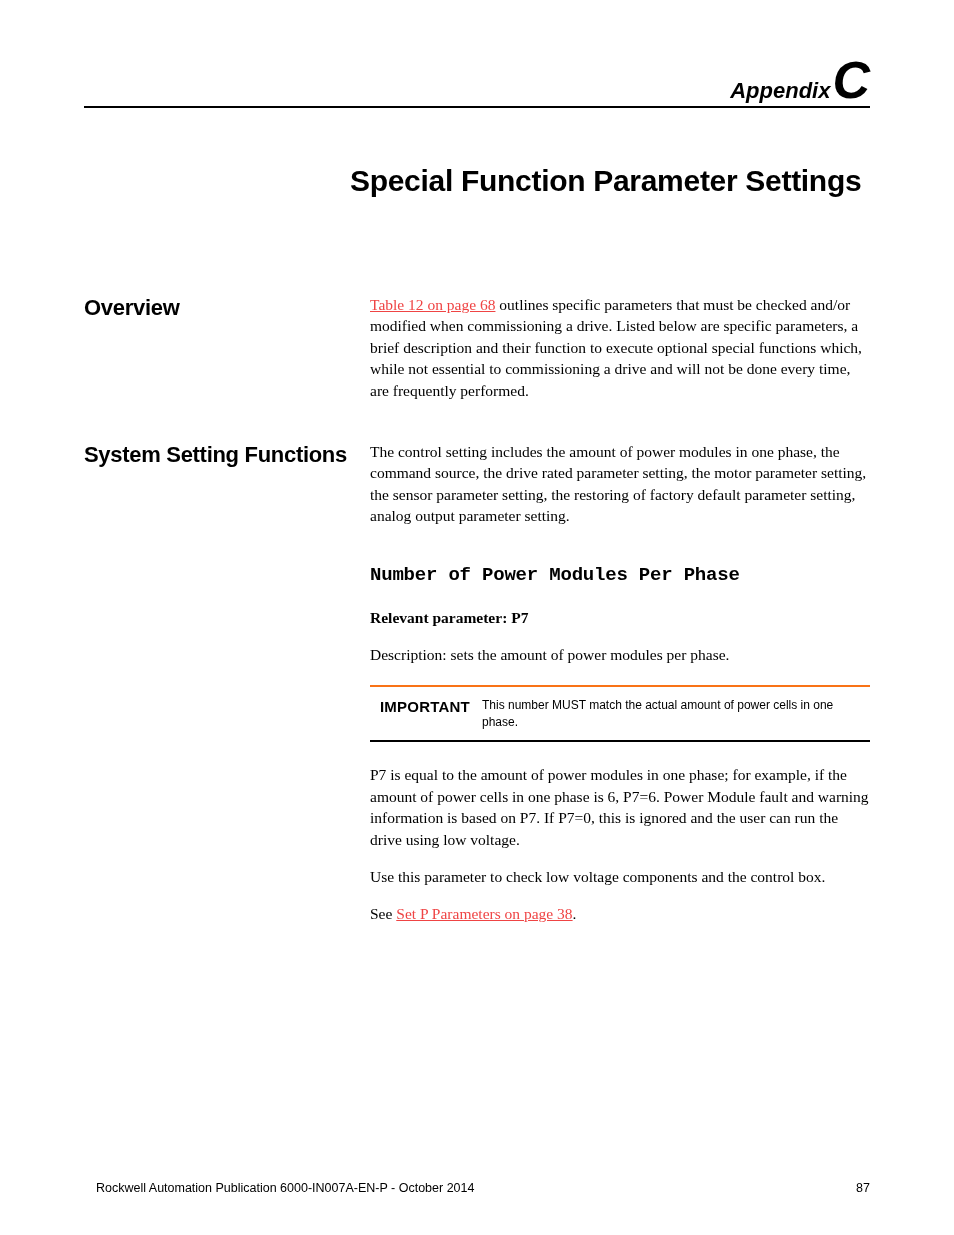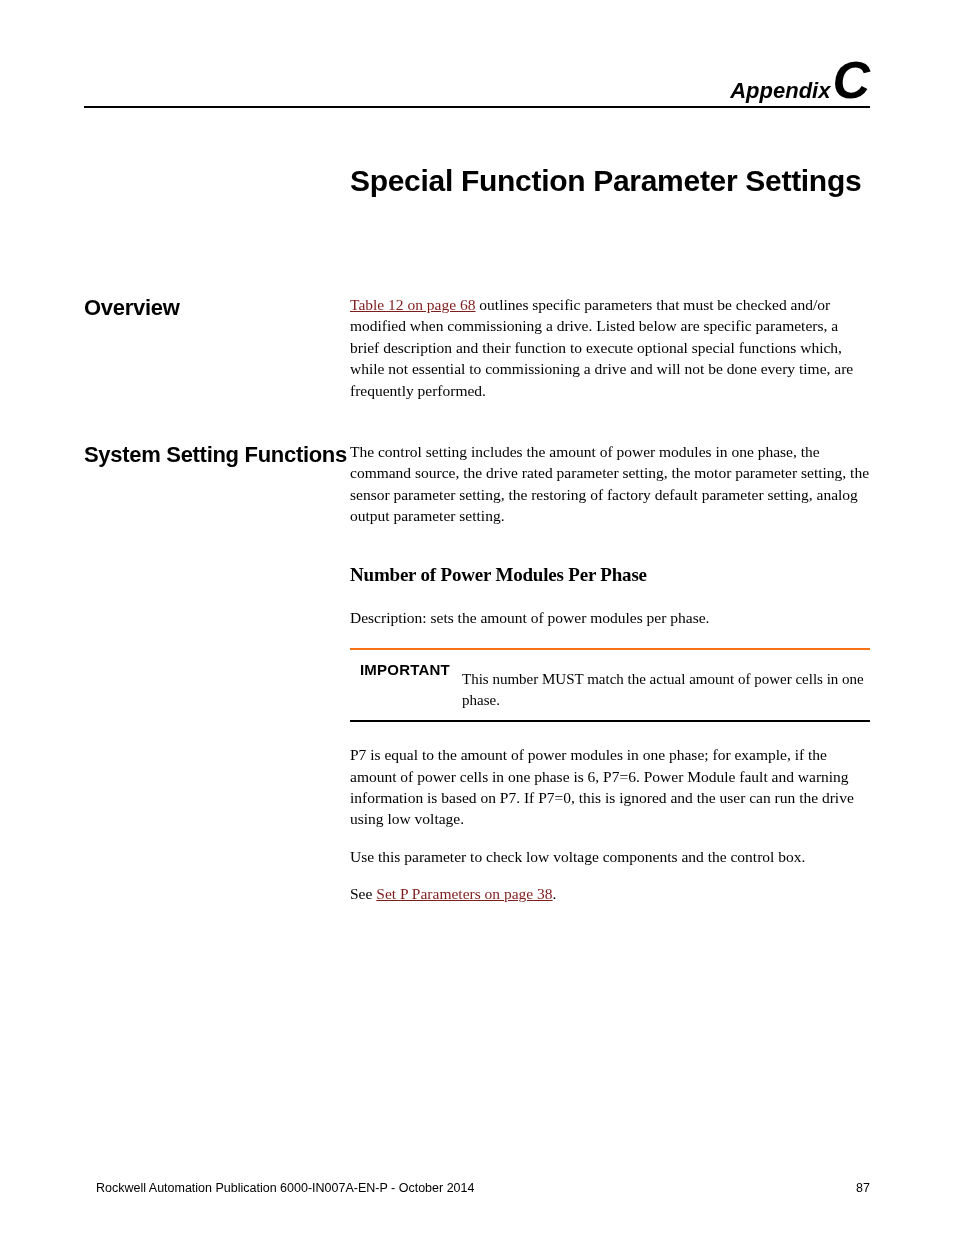--- a/index.html
+++ b/index.html
@@ -43,74 +43,74 @@
       font-weight: bold;
       font-size: 30px;
       margin-left: 266px;
       margin-bottom: 96px;
       letter-spacing: -0.3px;
     }
     .section {
       display: flex;
       align-items: flex-start;
       margin-bottom: 40px;
+      gap: 20px;
     }
     .section-heading {
       width: 266px;
       flex: 0 0 266px;
       font-family: 'Arial Narrow', Arial, sans-serif;
       font-weight: bold;
       font-size: 22px;
       letter-spacing: -0.3px;
       padding-top: 1px;
     }
     .section-body {
       flex: 1;
       font-size: 15.5px;
       line-height: 1.38;
     }
     .section-body p { margin: 0 0 16px 0; }
     .section-body p:last-child { margin-bottom: 0; }
     .sub-heading {
-      font-family: Liberation Serif, serif;
+      font-family: Liberation Mono, monospace;
       font-weight: bold;
       font-size: 19px;
       margin-top: 36px;
       margin-bottom: 18px;
       letter-spacing: -0.2px;
     }
     .relevant-param {
       font-weight: bold;
       margin-bottom: 16px;
     }
     .link {
-      color: #7f1d1d;
+      color: #ef4444;
       text-decoration: underline;
       cursor: pointer;
     }
     .important-box {
       border-top: 2px solid #f97316;
       border-bottom: 2px solid #000;
       padding: 10px 0 10px 10px;
       margin: 20px 0 22px 0;
     }
     .important-row { display: flex; }
     .important-label {
       font-family: 'Arial Narrow', Arial, sans-serif;
       font-weight: bold;
       font-size: 15px;
       width: 102px;
       flex: 0 0 102px;
       letter-spacing: 0.2px;
     }
     .important-text {
       flex: 1;
-      font-family: Liberation Serif, serif;
-      font-size: 15px;
-      margin-top: 9px;
+      font-family: Liberation Sans, sans-serif;
+      font-size: 12px;
     }
     .footer {
       position: absolute;
       left: 96px;
       right: 84px;
       bottom: 40px;
       font-family: 'Arial Narrow', Arial, sans-serif;
       font-size: 12.5px;
       text-align: left;
     }
@@ -137,20 +137,21 @@
     </div>
   </div>
 
   <div class="section">
     <div class="section-heading">System Setting Functions</div>
     <div class="section-body">
       <p>The control setting includes the amount of power modules in one phase, the command source, the drive rated parameter setting, the motor parameter setting, the sensor parameter setting, the restoring of factory default parameter setting, analog output parameter setting.</p>
 
       <div class="sub-heading">Number of Power Modules Per Phase</div>
 
+      <p class="relevant-param">Relevant parameter: P7</p>
 
       <p>Description: sets the amount of power modules per phase.</p>
 
       <div class="important-box">
         <div class="important-row">
           <div class="important-label">IMPORTANT</div>
           <div class="important-text">This number MUST match the actual amount of power cells in one phase.</div>
         </div>
       </div>
 

